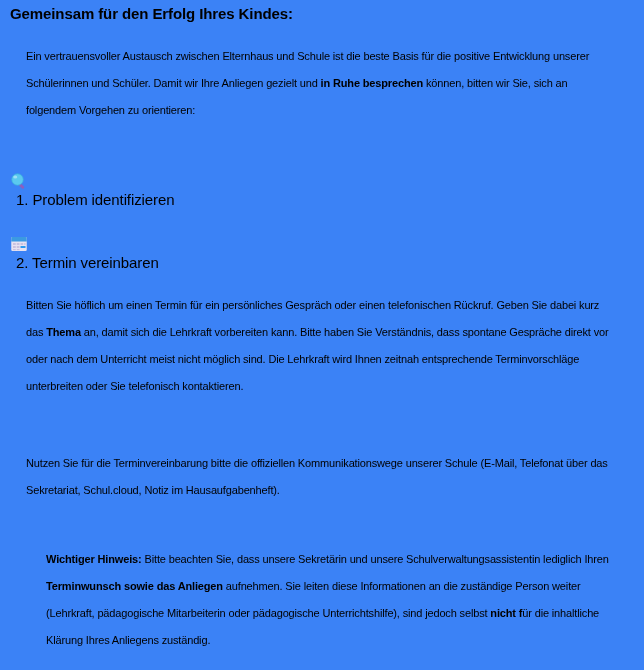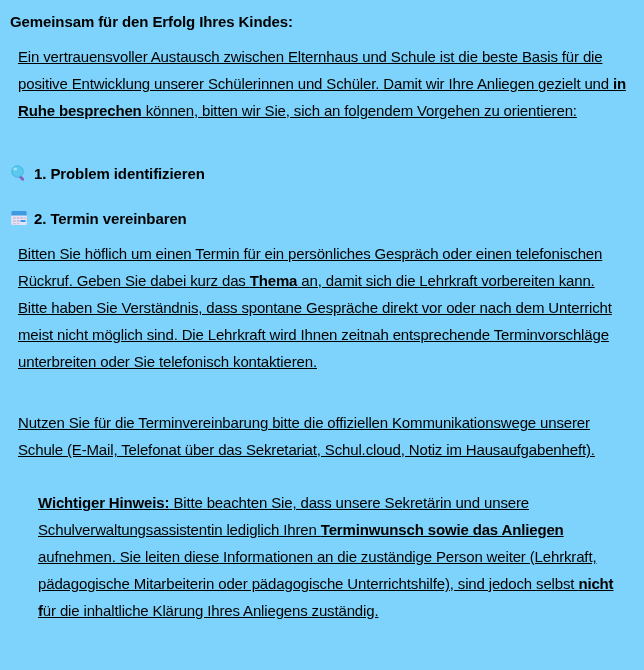--- a/index.html
+++ b/index.html
@@ -14,55 +14,55 @@
     overflow: hidden;
     font-family: "Liberation Sans", sans-serif;
     color: #000000;
     -webkit-font-smoothing: antialiased;
   }
 
   .page {
     box-sizing: border-box;
     width: 644px;
     height: 670px;
-    padding: 8px 9px 0 10px;
-    background: #7dd3fc;
+    padding: 0 9px 0 10px;
+    background: #3b82f6;
   }
 
   
   .intro-title {
     font-size: 15px;
     font-weight: bold;
     line-height: 27px;
     margin: 0;
     letter-spacing: -0.1px;
   }
 
   .para {
-    font-size: 15px;
+    font-size: 11px;
     font-weight: normal;
     line-height: 27px;
-    margin: 8px;
+    margin: 16px;
     letter-spacing: -0.15px;
-    text-decoration: underline;
   }
 
   .para b, .intro-title b {
     font-weight: bold;
   }
 
   
   .section-heading {
     display: flex;
     align-items: flex-start;
     font-size: 15px;
-    font-weight: bold;
+    font-weight: normal;
     line-height: 27px;
     margin: 0;
     letter-spacing: -0.1px;
+    flex-direction: column;
   }
   .section-heading .heading-text {
     margin-left: 6px;
   }
 
   .spacer-lg { height: 28px; }
   .spacer-md { height: 18px; }
   .spacer-sm { height: 10px; }
 
   

